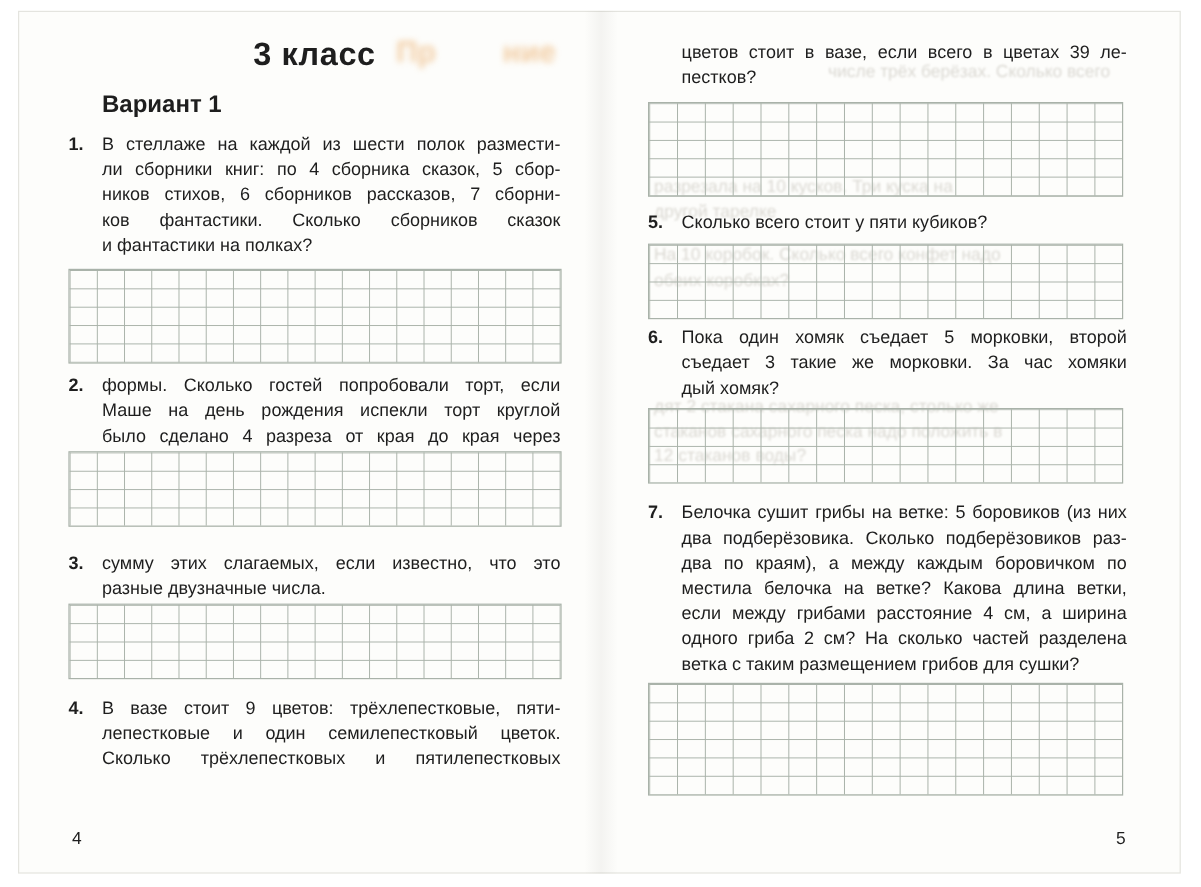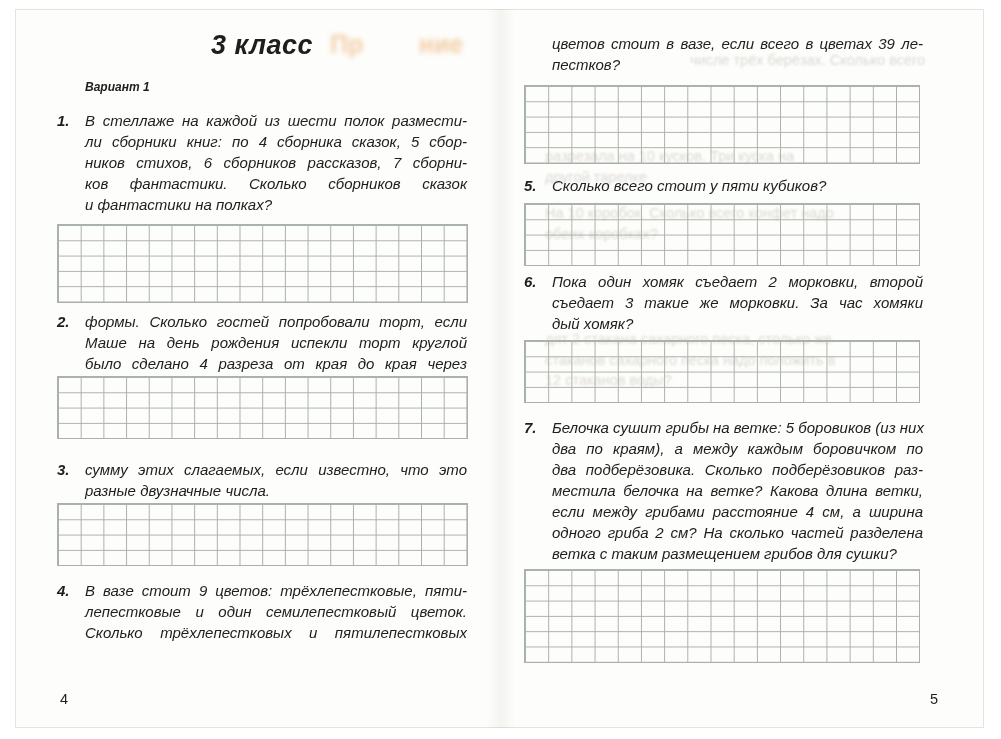--- a/index.html
+++ b/index.html
@@ -3,24 +3,24 @@
 <meta charset="utf-8">
 <style>
   html,body{margin:0;padding:0;background:#ffffff;}
   .scan{position:relative;width:1001px;height:739px;background:#ffffff;overflow:hidden;
         font-family:"Liberation Sans",sans-serif;color:#1e1e1e;}
   .spread{position:absolute;left:15px;top:9px;width:969px;height:719px;
           background:#fdfdfb;border:1px solid #e4e4df;box-sizing:border-box;}
   .gutter{position:absolute;left:487px;top:9px;width:28px;height:719px;
           background:linear-gradient(to right,rgba(0,0,0,0),rgba(95,90,80,0.06) 50%,rgba(0,0,0,0));}
   .page{position:absolute;top:0;}
-  .page-left{left:57px;width:410px;font-style:italic;}
-  .page-right{left:524px;width:399px;font-style:italic;}
+  .page-left{left:57px;width:410px;}
+  .page-right{left:540px;width:399px;}
   .book-title{font-size:27px;font-weight:bold;text-align:center;margin:30px 0 0 0;line-height:31px;letter-spacing:0.5px;}
-  .variant{font-size:12px;font-weight:bold;margin:16px 0 0 28px;line-height:21px;}
+  .variant{font-size:20px;font-weight:bold;margin:16px 0 0 28px;line-height:21px;}
   .problem-text{display:flex;}
   .pnum{flex:0 0 28px;font-weight:bold;font-size:15px;line-height:21px;}
   .plines{flex:1;min-width:0;}
   .line{font-size:15px;line-height:21px;text-align:justify;text-align-last:justify;white-space:nowrap;}
   .line.last{text-align-last:left;}
   .agrid{box-sizing:content-box;border:1px solid #a9b2a9;}
   .pageno{position:absolute;top:691px;font-size:14.5px;}
   .pn-left{left:60px;}
   .pn-right{left:930px;}
   .ghost{position:absolute;pointer-events:none;font-size:14.5px;line-height:20.5px;
@@ -124,34 +124,34 @@
             <div class="plines">
               <div class="line last">Сколько всего стоит у пяти кубиков?</div>
             </div>
           </div>
           <div class="agrid" style="width: 394.4px; height: 61.2px; margin-top: 7px; border-color: rgb(169, 178, 169); background-image: linear-gradient(to right, rgb(169, 178, 169) 1px, transparent 1px), linear-gradient(rgb(169, 178, 169) 1px, transparent 1px); background-size: 23.2px 15.3px;"></div>
         </div>
         <div class="problem" style="margin-top: 5px;">
           <div class="problem-text">
             <span class="pnum">6.</span>
             <div class="plines">
-              <div class="line">Пока один хомяк съедает 2 морковки, второй</div>
+              <div class="line">Пока один хомяк съедает 5 морковки, второй</div>
               <div class="line">съедает 3 такие же морковки. За час хомяки</div>
               <div class="line last">дый хомяк?</div>
             </div>
           </div>
           <div class="agrid" style="width: 394.4px; height: 61.2px; margin-top: 6px; border-color: rgb(169, 178, 169); background-image: linear-gradient(to right, rgb(169, 178, 169) 1px, transparent 1px), linear-gradient(rgb(169, 178, 169) 1px, transparent 1px); background-size: 23.2px 15.3px;"></div>
         </div>
         <div class="problem" style="margin-top: 14px;">
           <div class="problem-text">
             <span class="pnum">7.</span>
             <div class="plines">
               <div class="line">Белочка сушит грибы на ветке: 5 боровиков (из них</div>
+              <div class="line">два подберёзовика. Сколько подберёзовиков раз-</div>
               <div class="line">два по краям), а между каждым боровичком по</div>
-              <div class="line">два подберёзовика. Сколько подберёзовиков раз-</div>
               <div class="line">местила белочка на ветке? Какова длина ветки,</div>
               <div class="line">если между грибами расстояние 4 см, а ширина</div>
               <div class="line">одного гриба 2 см? На сколько частей разделена</div>
               <div class="line last">ветка с таким размещением грибов для сушки?</div>
             </div>
           </div>
           <div class="agrid" style="width: 394.4px; height: 91.8px; margin-top: 5px; border-color: rgb(169, 178, 169); background-image: linear-gradient(to right, rgb(169, 178, 169) 1px, transparent 1px), linear-gradient(rgb(169, 178, 169) 1px, transparent 1px); background-size: 23.2px 15.3px;"></div>
         </div>
       </div>
   </div>

